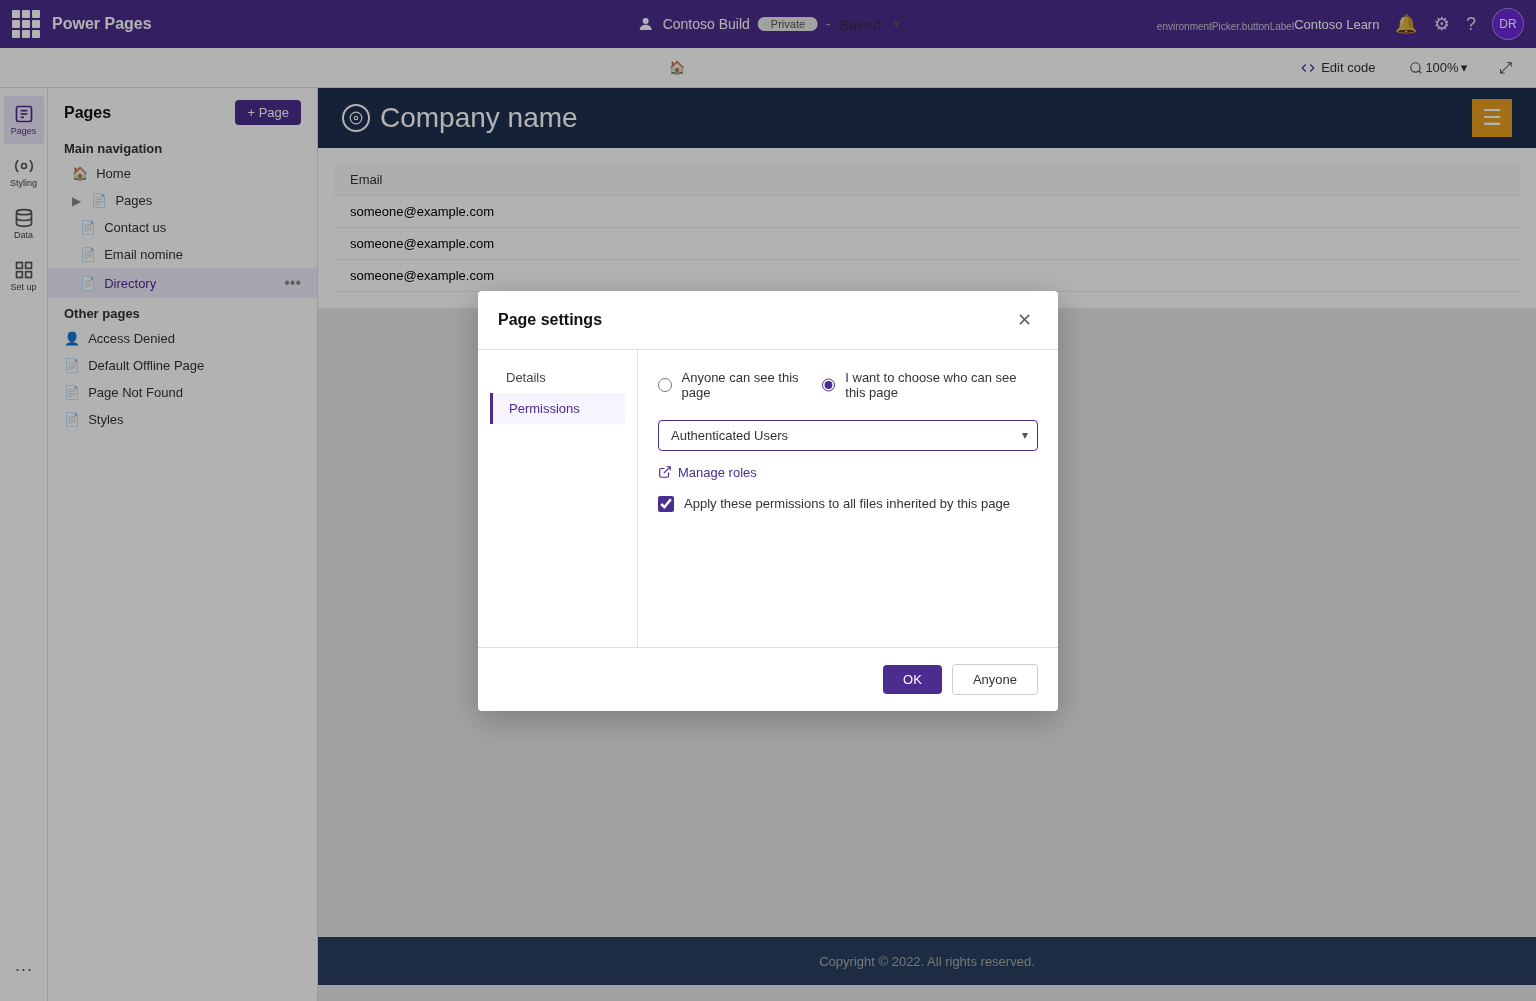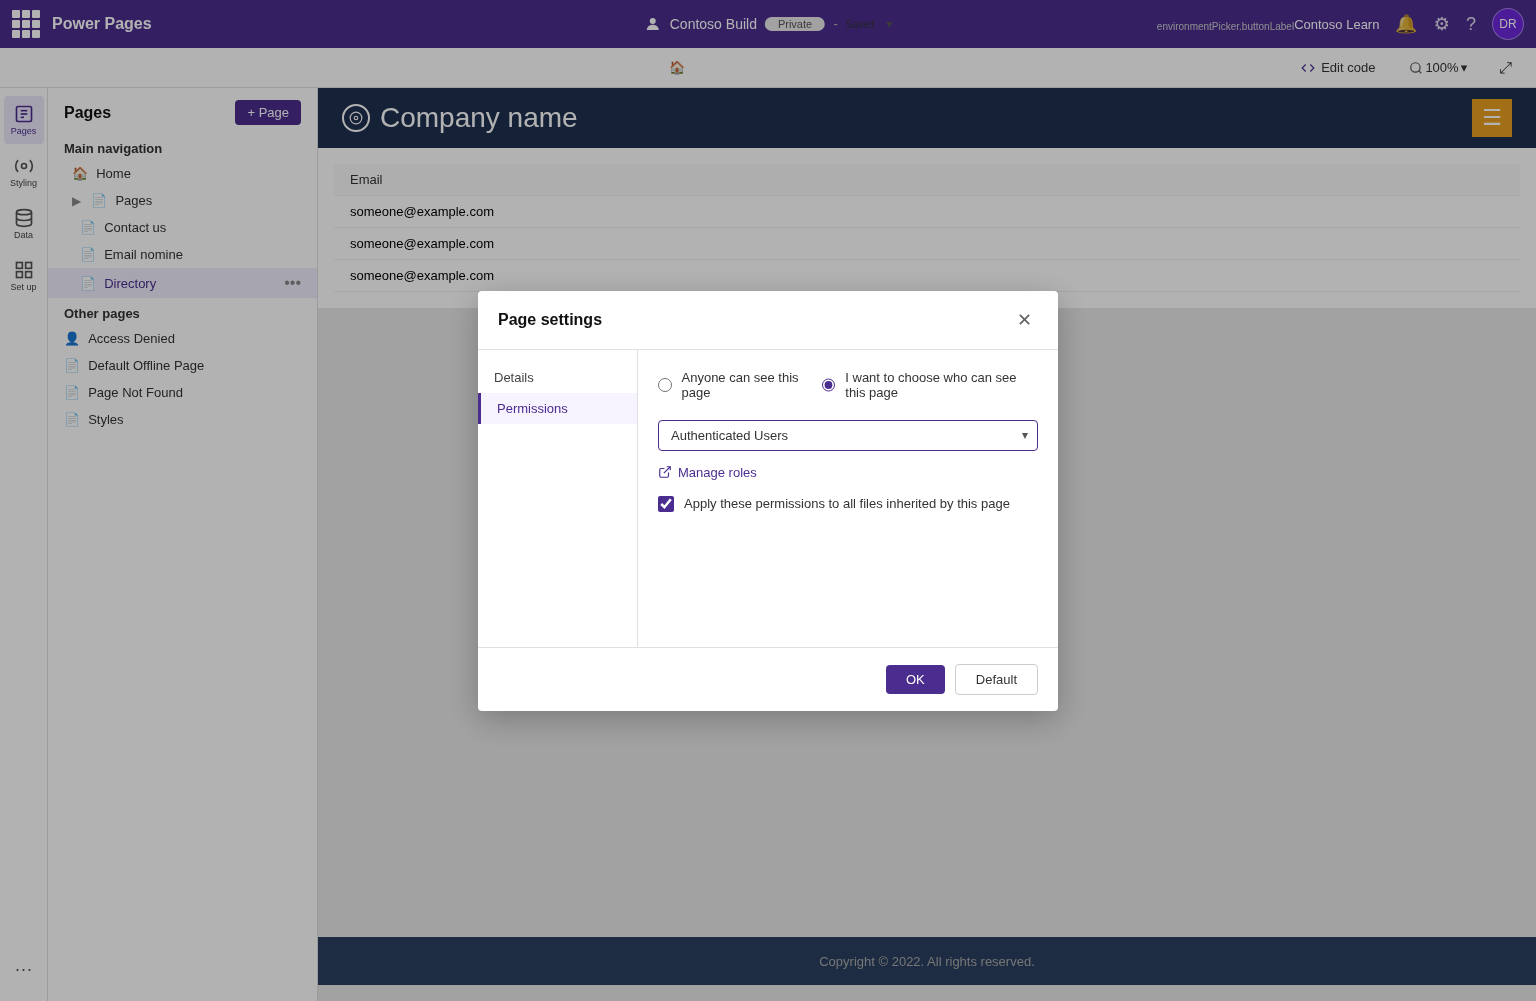--- a/index.html
+++ b/index.html
@@ -225,21 +225,21 @@
       justify-content: space-between;
       padding: 16px 20px;
       border-bottom: 1px solid #e0e0e0;
     }
     .modal-title { font-size: 16px; font-weight: 600; color: #111; }
     .modal-close { background: none; border: none; font-size: 18px; cursor: pointer; color: #666; padding: 2px 6px; }
     .modal-body { display: flex; flex: 1; }
     .modal-sidebar {
       width: 160px;
       border-right: 1px solid #e0e0e0;
-      padding: 12px 0;
+      padding: 12px 12px;
     }
     .modal-tab {
       padding: 8px 16px;
       cursor: pointer;
       font-size: 13px;
       color: #444;
     }
     .modal-tab.active { color: #4b2d8f; border-left: 3px solid #4b2d8f; background: #f7f3ff; font-weight: 500; }
     .modal-content { flex: 1; padding: 20px; }
 
@@ -312,21 +312,21 @@
       cursor: pointer;
     }
 
     .private-badge {
       background: #e8e8e8;
       border-radius: 10px;
       padding: 1px 13px;
       font-size: 11px;
       color: #555;
     }
-    .saved-text { font-size: 10px; color: #333; }
+    .saved-text { font-size: 15px; color: #333; }
     .chevron-down { font-size: 12px; color: #555; margin-left: 4px; cursor: pointer; }
   </style>
 </head>
 <body>
 
 <div class="top-nav">
   <div class="top-nav-left">
     <div class="top-nav-grid">
       <div class="top-nav-grid-dot"></div>
         <div class="top-nav-grid-dot"></div>
@@ -567,16 +567,16 @@
           <span>Manage roles</span>
         </a>
         <label class="checkbox-item">
           <input type="checkbox" class="checkbox-input" checked="" style="">
           <span>Apply these permissions to all files inherited by this page</span>
         </label>
       </div>
     </div>
     <div class="modal-footer">
       <button class="btn-ok">OK</button>
-      <button class="btn-cancel">Default</button>
+      <button class="btn-cancel">Anyone</button>
     </div>
   </div>
 </div>
 
 </body></html>

